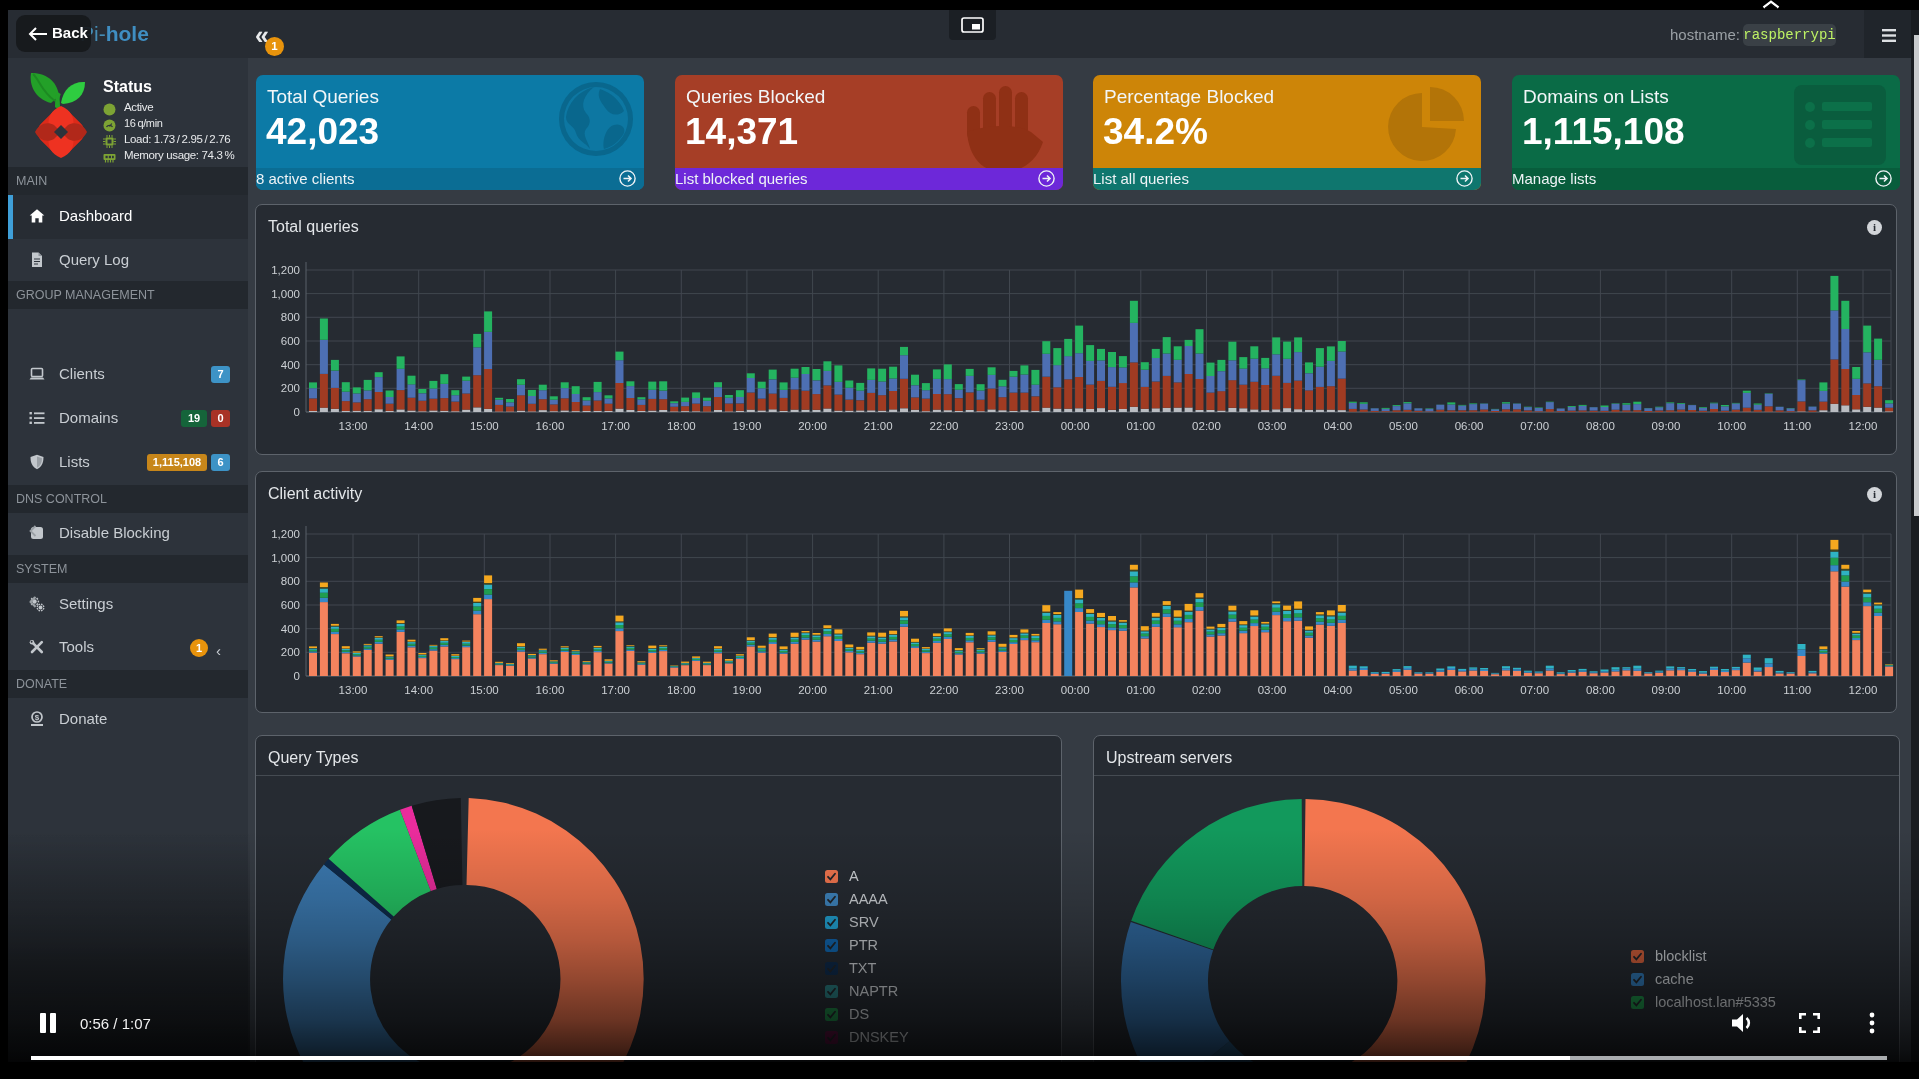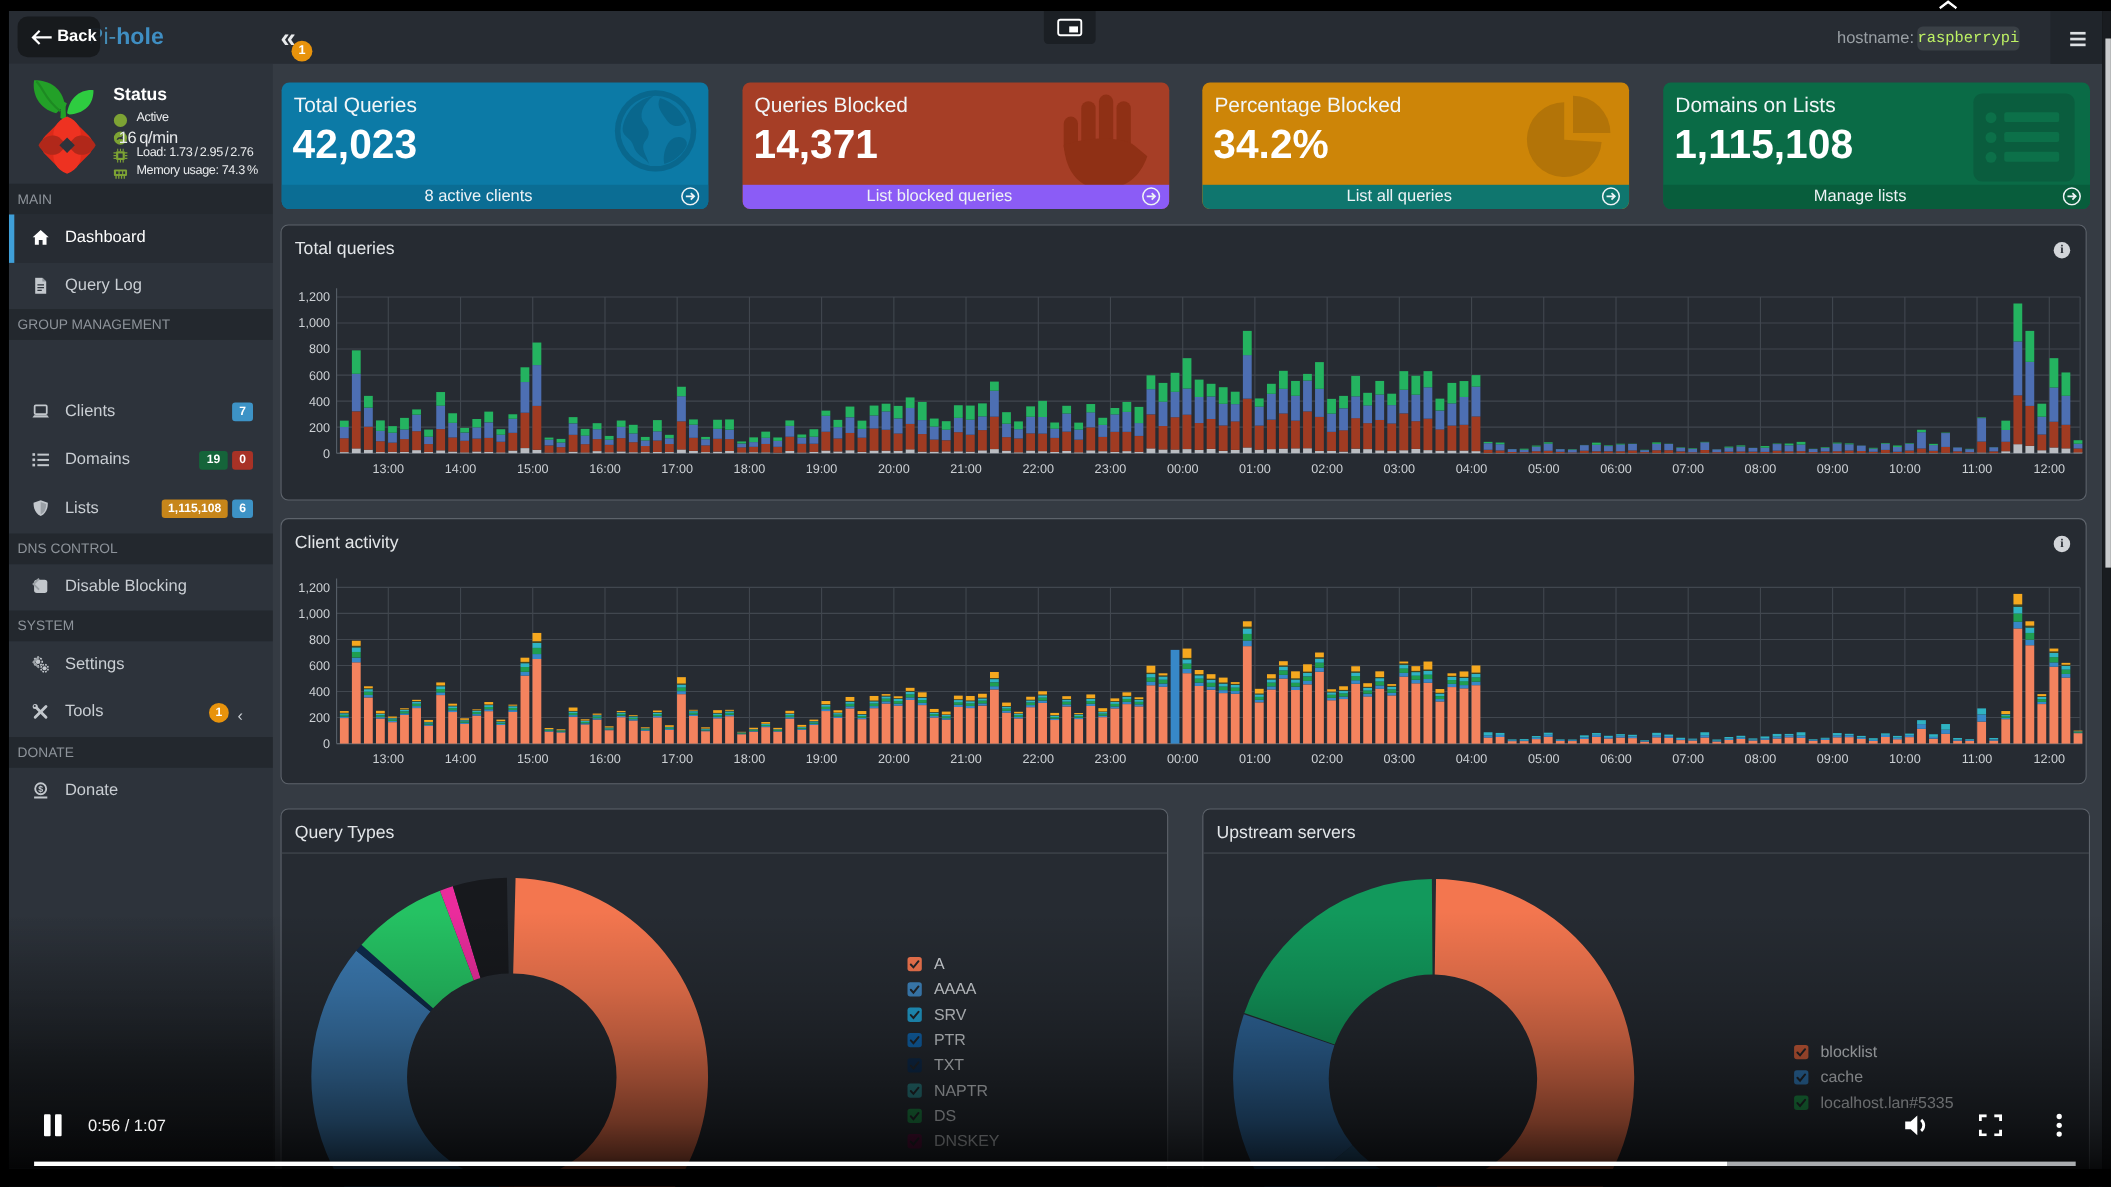--- a/index.html
+++ b/index.html
@@ -11,21 +11,21 @@
 .shead{position:absolute;left:0;width:240px;background:#23282e;color:#8d939a;font-size:12.5px;line-height:28px;padding-left:8px}
 .item{position:absolute;left:0;width:240px;height:44px;color:#c9ced3;font-size:15px}
 .item .lab{position:absolute;left:51px;top:12px}
 .item svg{position:absolute;left:21px;top:13px}
 .badge{position:absolute;top:13px;height:17px;border-radius:3px;color:#fff;font-size:11px;font-weight:700;line-height:17px;text-align:center}
 .chev{position:absolute;right:27px;top:16px}
 #content{position:absolute;left:0;top:0;width:1903px;height:1069px}
 .card{position:absolute;top:65px;width:388px;height:115px;border-radius:7px;overflow:hidden;color:#fff}
 .card .t{position:absolute;left:11px;top:11px;font-size:19px;color:#f2f6f8}
 .card .n{position:absolute;left:10px;top:36px;font-size:37px;font-weight:700}
-.card .f{position:absolute;left:0;bottom:0;width:100%;height:22px;font-size:15px;color:#eef3f6;text-align:center}
+.card .f{position:absolute;left:0;bottom:0;width:100%;height:22px;font-size:15px;color:#eef3f6;text-align:left}
 .card .f span{margin-right:30px;line-height:22px}
 .arrowc{position:absolute;right:8px;bottom:3px}
 .panel{position:absolute;background:#262b32;border:1px solid #5d636b;border-radius:7px}
 .ptitle{position:absolute;left:12px;top:13px;font-size:16px;color:#e3e6e9}
 .pinfo{position:absolute;right:14px;top:15px;width:15px;height:15px;border-radius:50%;background:#d2d5d9;color:#262b32;font-size:11px;font-weight:700;text-align:center;line-height:15px;font-family:"Liberation Serif",serif}
 .phead{position:absolute;left:0;top:0;width:100%;height:40px;border-bottom:1px solid #454b52}
 #grad{position:absolute;left:0;top:829px;width:1919px;height:233px;background:linear-gradient(180deg,rgba(0,0,0,0) 0%,rgba(0,0,0,.14) 30%,rgba(0,0,0,.26) 48%,rgba(0,0,0,.4) 65%,rgba(0,0,0,.56) 82%,rgba(0,0,0,.74) 95%,rgba(0,0,0,.84) 100%)}
 #gradleft{position:absolute;left:0;top:830px;width:250px;height:232px;background:linear-gradient(180deg,rgba(0,0,0,0) 0%,rgba(0,0,0,.2) 40%,rgba(0,0,0,.32) 60%,rgba(0,0,0,.42) 100%)}
 #botbar{position:absolute;left:0;top:1062px;width:1919px;height:17px;background:#000}
 #topbar{position:absolute;left:0;top:0;width:1919px;height:10px;background:#000}
@@ -73,21 +73,21 @@
     <div style="position:absolute;left:95px;top:68px;font-size:16px;font-weight:700;color:#fff">Status</div>
     <svg style="position:absolute;left:95px;top:93px" width="13" height="13">
       <circle cx="6.5" cy="6.5" r="6" fill="#7da334"></circle>
     </svg>
     <div style="position:absolute;left:116px;top:91px;font-size:11.5px;letter-spacing:-0.35px;color:#e8eaec">Active</div>
     <svg style="position:absolute;left:95px;top:109px" width="13" height="13">
       <circle cx="6.5" cy="6.5" r="6" fill="#7da334"></circle>
       <path d="M3.5 8 A3.5 3.5 0 0 1 9.5 8" fill="none" stroke="#2d333b" stroke-width="1.3"></path>
       <line x1="6.5" y1="7.5" x2="8.8" y2="4.5" stroke="#2d333b" stroke-width="1.2"></line>
     </svg>
-    <div style="position:absolute;left:100px;top:107px;font-size:15px;letter-spacing:-0.35px;color:#e8eaec">16 q/min</div>
+    <div style="position:absolute;left:116px;top:107px;font-size:11px;letter-spacing:-0.35px;color:#e8eaec">16 q/min</div>
     <svg style="position:absolute;left:95px;top:125px" width="13" height="13">
       <rect x="2.5" y="2.5" width="8" height="8" rx="1" fill="#7da334"></rect>
       <rect x="4.5" y="4.5" width="4" height="4" fill="#2d333b"></rect>
       <g stroke="#7da334" stroke-width="1">
         <line x1="4" y1="0" x2="4" y2="2.5"></line>
         <line x1="6.5" y1="0" x2="6.5" y2="2.5"></line>
         <line x1="9" y1="0" x2="9" y2="2.5"></line>
         <line x1="4" y1="10.5" x2="4" y2="13"></line>
         <line x1="6.5" y1="10.5" x2="6.5" y2="13"></line>
         <line x1="9" y1="10.5" x2="9" y2="13"></line>
@@ -252,21 +252,21 @@
 <g fill="#8f3015">
             <rect x="8" y="26" width="13" height="34" rx="6.5"></rect>
             <rect x="24" y="12" width="13" height="44" rx="6.5"></rect>
             <rect x="40" y="6" width="13" height="50" rx="6.5"></rect>
             <rect x="56" y="12" width="13" height="44" rx="6.5"></rect>
             <path d="M8 52 C30 44 60 44 72 52 L84 62 C78 80 64 92 44 92 C24 92 10 78 8 52Z"></path>
           </g>
         </svg>
         <div class="t">Queries Blocked</div>
         <div class="n">14,371</div>
-        <div class="f" style="background:#8b5cf6"><span>List blocked queries</span><svg class="arrowc" width="17" height="17" viewBox="0 0 17 17">
+        <div class="f" style="background:#6d28d9"><span>List blocked queries</span><svg class="arrowc" width="17" height="17" viewBox="0 0 17 17">
             <circle cx="8.5" cy="8.5" r="7.6" fill="none" stroke="#eef3f6" stroke-width="1.4"></circle>
             <path d="M4.5 8.5 H12 M9 5.5 L12 8.5 L9 11.5" stroke="#eef3f6" stroke-width="1.6" fill="none"></path>
           </svg></div>
       </div>
       <div class="card" style="left:1085px;background:#cd8508">
         <svg style="position:absolute;right:14px;top:10px" width="82" height="80" viewBox="0 0 82 80">
 <path d="M37 8 A34 34 0 1 0 71 44 L37 42 Z" fill="#b37408"></path>
 <path d="M45 2 A34 34 0 0 1 79 36 L45 36 Z" fill="#b37408"></path>
 </svg>
         <div class="t">Percentage Blocked</div>

